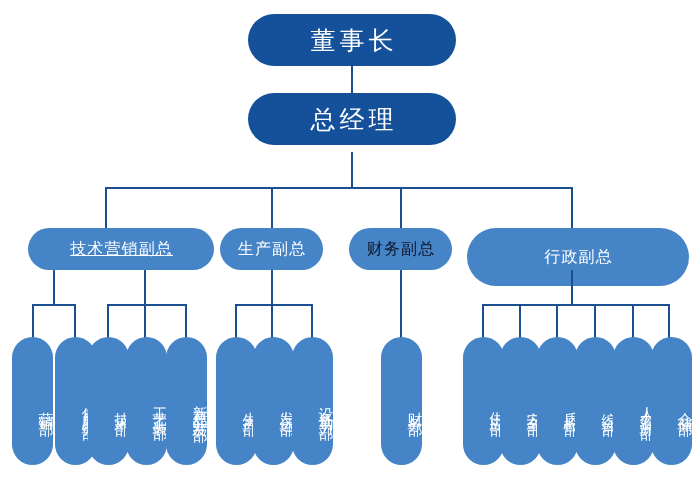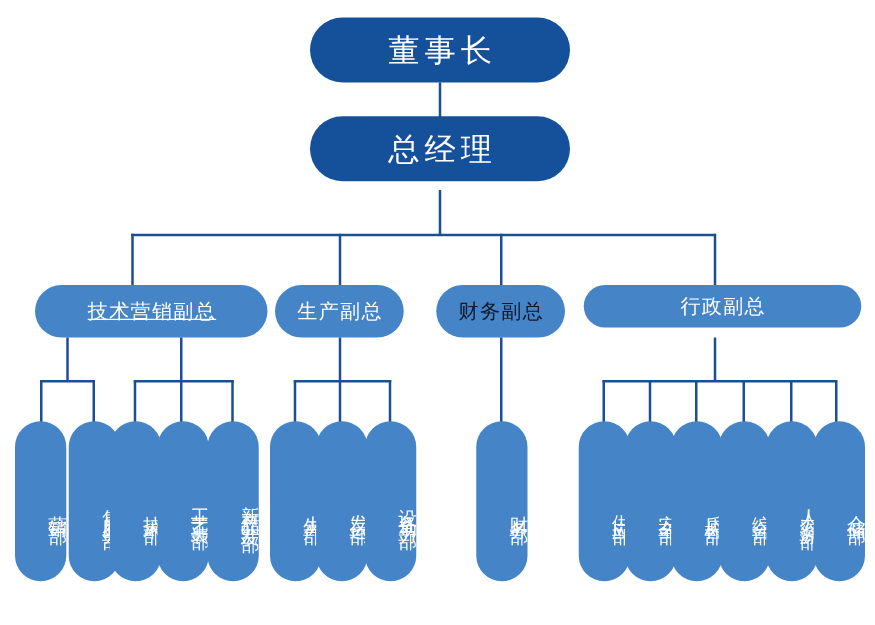--- a/index.html
+++ b/index.html
@@ -90,21 +90,21 @@
   <div class="line line-v" style="left: 271px; top: 187px; height: 41px; background: rgb(26, 79, 145);"></div>
   <div class="line line-v" style="left: 400px; top: 187px; height: 41px; background: rgb(26, 79, 145);"></div>
   <div class="line line-v" style="left: 571px; top: 187px; height: 41px; background: rgb(26, 79, 145);"></div>
 
   <div class="node node-l2" style="left: 28px; top: 228px; width: 186px; height: 42px; background: rgb(69, 132, 198); color: #ffffff; text-decoration: underline;">技术营销副总</div>
 
   <div class="node node-l2" style="left: 220px; top: 228px; width: 103px; height: 42px; background: rgb(69, 132, 198); color: rgb(255, 255, 255);">生产副总</div>
 
   <div class="node node-l2" style="left: 349px; top: 228px; width: 103px; height: 42px; background: rgb(69, 132, 198); color: #0f172a;">财务副总</div>
 
-  <div class="node node-l2" style="left: 467px; top: 228px; width: 222px; height: 34px; background: rgb(69, 132, 198); color: rgb(255, 255, 255);">行政副总</div>
+  <div class="node node-l2" style="left: 467px; top: 228px; width: 222px; height: 58px; background: rgb(69, 132, 198); color: rgb(255, 255, 255);">行政副总</div>
 
   <div class="line line-v" style="left: 53px; top: 270px; height: 35px; background: rgb(26, 79, 145);"></div>
   <div class="line line-h" style="left: 32px; top: 304px; width: 44px; background: rgb(26, 79, 145);"></div>
   <div class="line line-v" style="left: 32px; top: 304px; height: 34px; background: rgb(26, 79, 145);"></div>
   <div class="line line-v" style="left: 74px; top: 304px; height: 34px; background: rgb(26, 79, 145);"></div>
 
   <div class="line line-v" style="left: 144px; top: 270px; height: 35px; background: rgb(26, 79, 145);"></div>
   <div class="line line-h" style="left: 107px; top: 304px; width: 80px; background: rgb(26, 79, 145);"></div>
   <div class="line line-v" style="left: 107px; top: 304px; height: 34px; background: rgb(26, 79, 145);"></div>
   <div class="line line-v" style="left: 144px; top: 304px; height: 34px; background: rgb(26, 79, 145);"></div>

